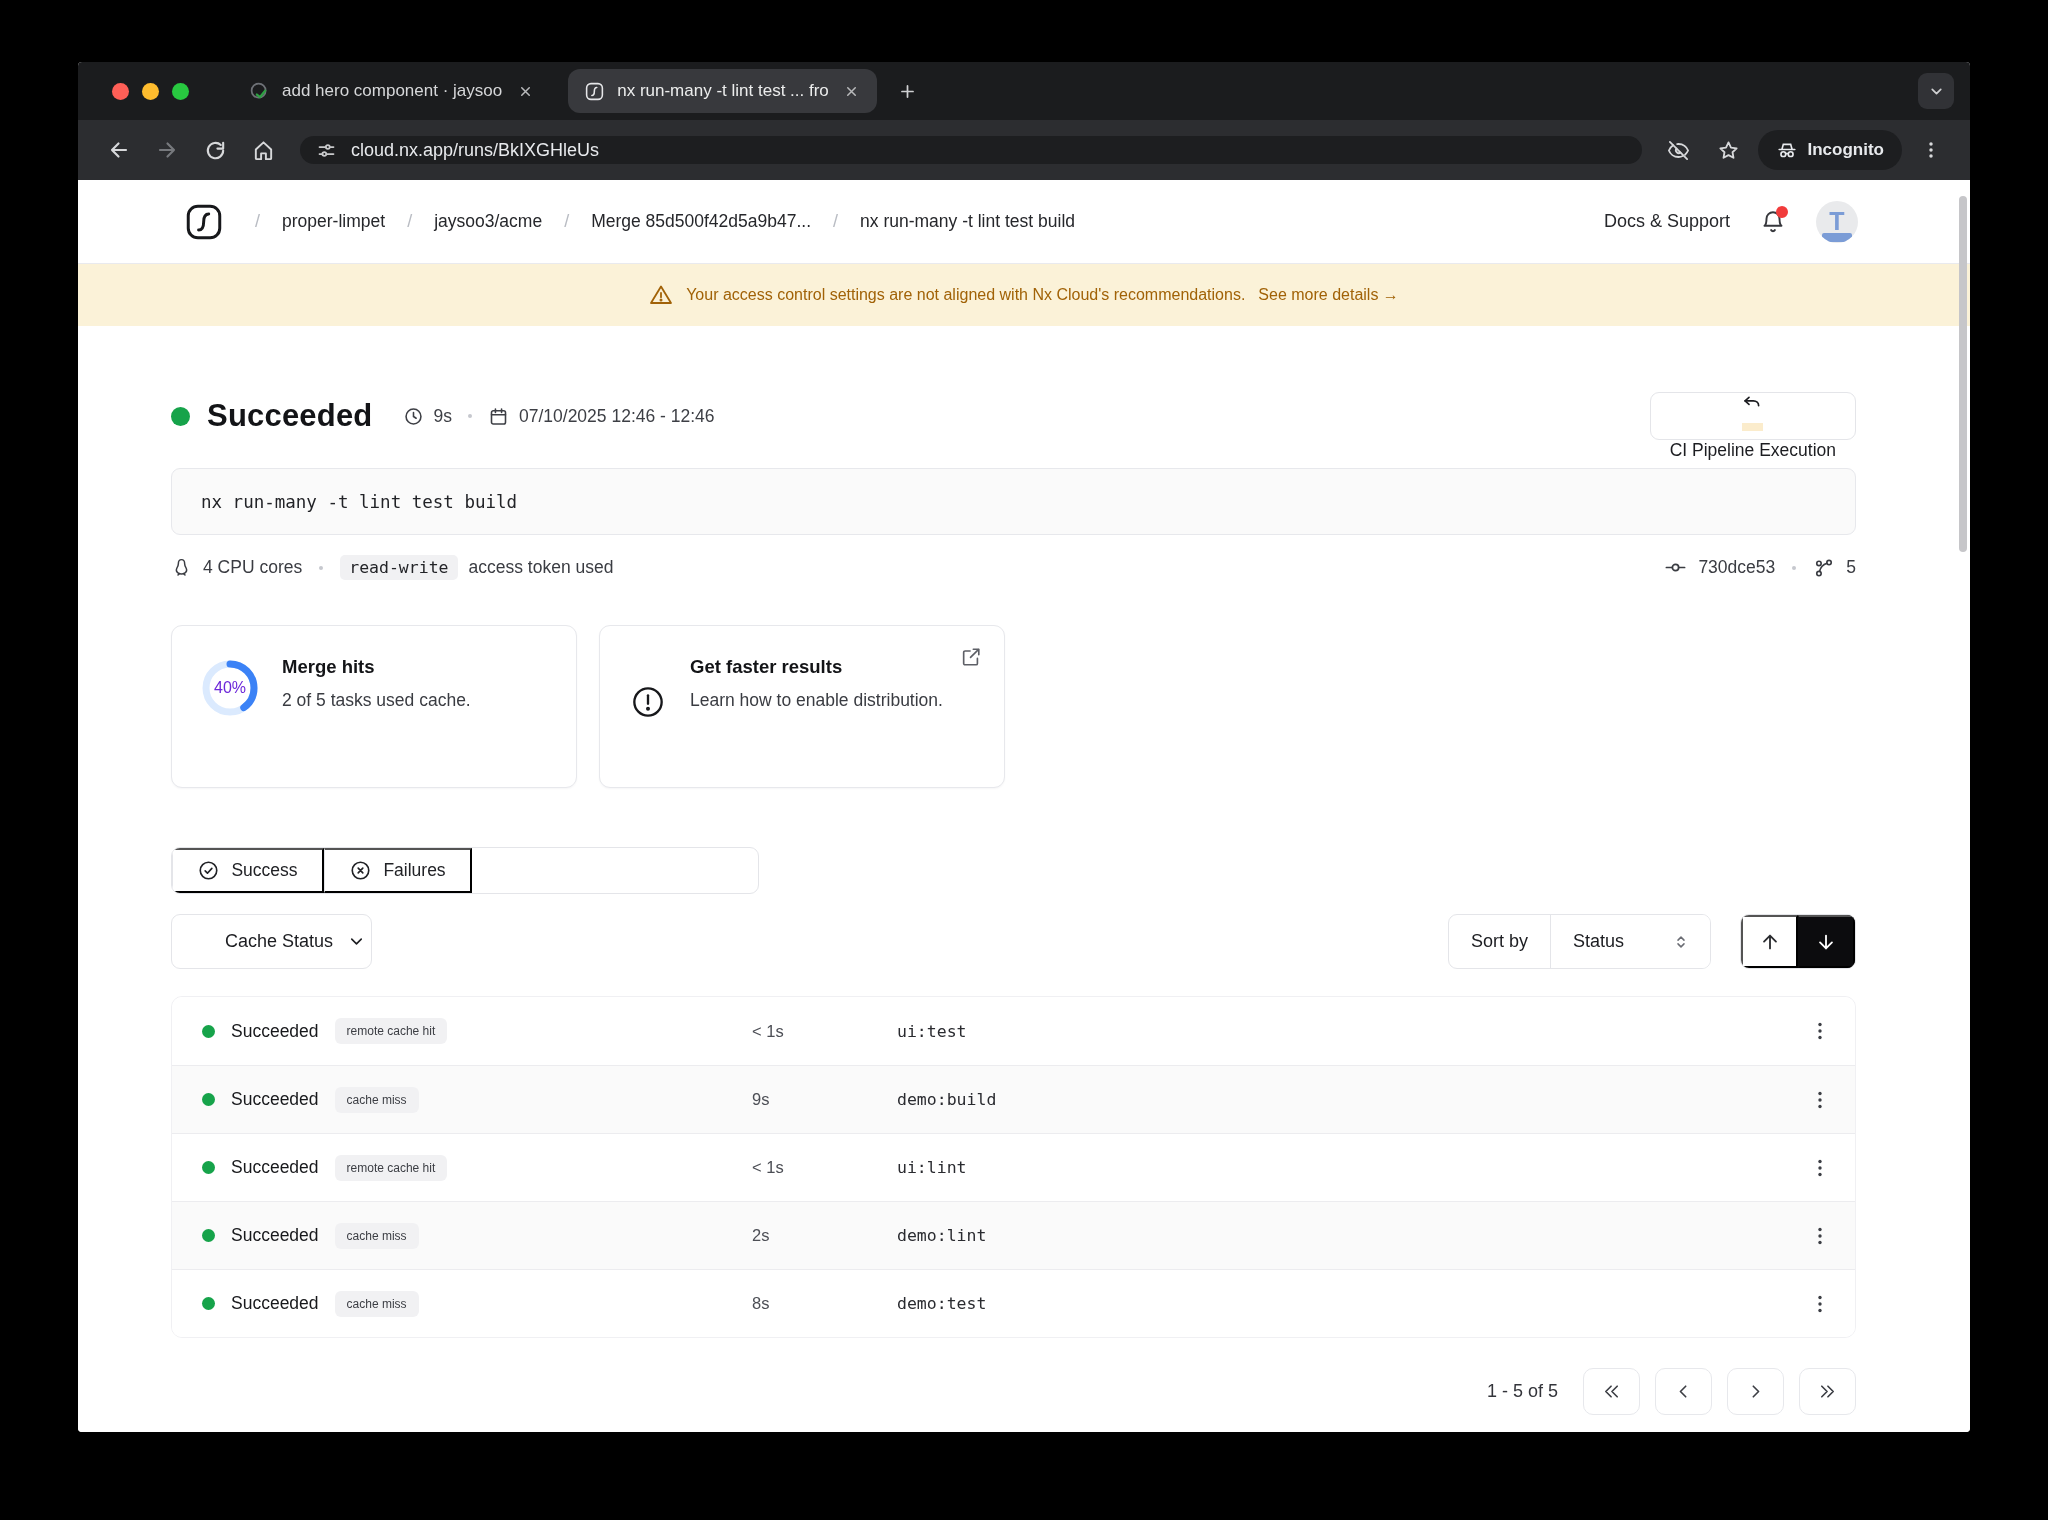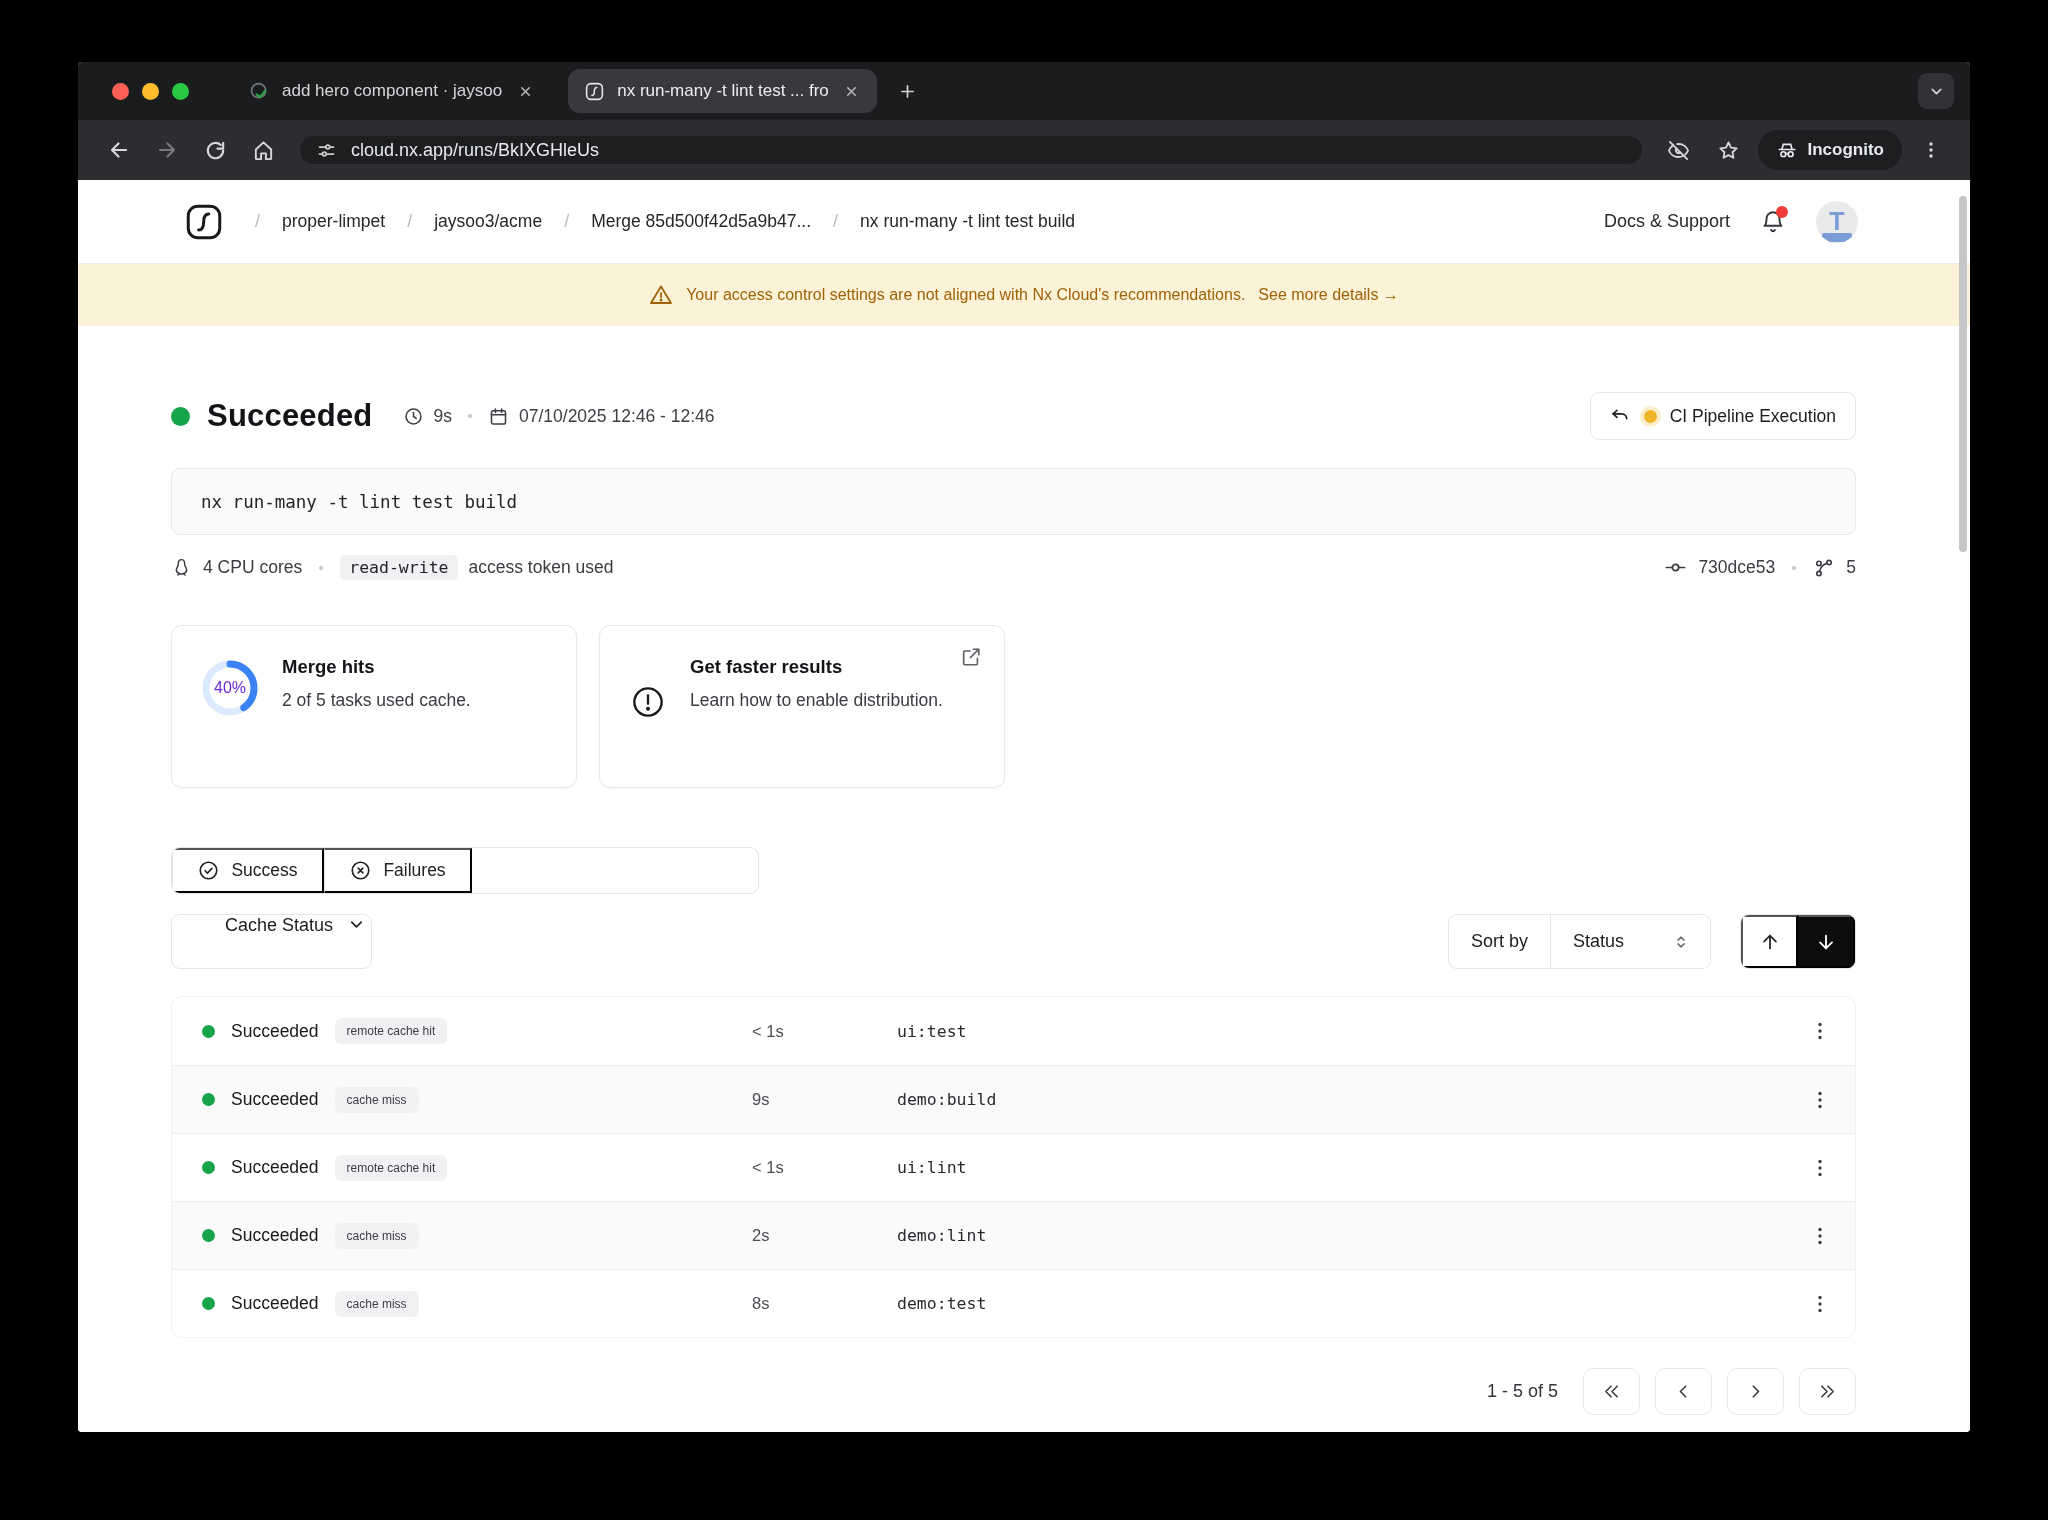--- a/index.html
+++ b/index.html
@@ -55,21 +55,21 @@
   .banner a { color:#a16207; text-decoration:none; }
 
   .content { padding-left:93px; width:1778px; }
 
   .status-row { margin-top:66px; display:flex; align-items:center; }
   .big-dot { width:19px; height:19px; border-radius:50%; background:#16a34a; margin-right:17px; }
   .status-title { font-size:31px; font-weight:600; color:#131417; letter-spacing:.2px; }
   .meta-inline { display:flex; align-items:center; gap:10px; margin-left:30px; color:#3d3f45; font-size:17.5px; }
   .sep-dot { width:4px; height:4px; border-radius:50%; background:#c6c8ce; margin:0 6px; }
   .pipeline-btn { margin-left:auto; height:48px; display:flex; align-items:center; gap:13px; padding:0 19px;
-                  border:1px solid #e4e5e9; border-radius:9px; font-size:17.5px; font-weight:500; color:#1c1d21; background:#fff; }
+                  border:1px solid #e4e5e9; border-radius:9px; font-size:17.5px; font-weight:500; color:#1c1d21; background:#fff;flex-direction:column; }
   .amber-dot { width:13px; height:13px; border-radius:50%; background:#f0b429; box-shadow:0 0 0 4px #fbeccc; }
 
   .command-box { margin-top:28px; height:67px; background:#fafafa; border:1px solid #e7e8ec; border-radius:9px;
                  display:flex; align-items:center; padding:0 29px; }
   .mono { font-family:"DejaVu Sans Mono", monospace; }
   .command-box span { font-size:17.5px; color:#222327; }
 
   .meta-row { margin-top:20px; display:flex; align-items:center; font-size:17.5px; color:#3a3c42; }
   .meta-row .left, .meta-row .right { display:flex; align-items:center; gap:11px; }
   .meta-row .right { margin-left:auto; }
@@ -87,21 +87,21 @@
 
   .filter-row { margin-top:59px; display:flex; width:588px; height:47px; border:1px solid #e4e5e9; border-radius:9px; overflow:hidden; background:#fff; }
   .filter-input { width:287px; border:none; outline:none; padding:0 18px; font-size:17.5px; color:#1c1d21; font-family:"Liberation Sans", sans-serif; }
   .filter-input::placeholder { color:#9b9ea6; }
   .filter-btn { display:flex; align-items:center; justify-content:center; gap:11px; border-left:1px solid #e4e5e9;
                 font-size:17.5px; font-weight:500; color:#212226; background:#fff; }
   .filter-btn.success { width:152px; } .filter-btn.failures { width:148px; }
 
   .controls-row { margin-top:20px; display:flex; align-items:center; }
   .cache-status-btn { width:201px; height:55px; border:1px solid #e4e5e9; border-radius:9px; background:#fff;
-                      display:flex; align-items:flex-start; justify-content:center; gap:14px; font-size:18px; font-weight:500; color:#1c1d21;padding-left:48px; }
+                      display:flex; align-items:center; justify-content:center; gap:14px; font-size:18px; font-weight:500; color:#1c1d21;padding-left:48px; }
   .sort-group { margin-left:auto; height:55px; display:flex; border:1px solid #e4e5e9; border-radius:9px; overflow:hidden; background:#fff; }
   .sort-label { display:flex; align-items:center; padding:0 22px; font-size:18px; color:#1c1d21; border-right:1px solid #e4e5e9; }
   .sort-select { display:flex; align-items:center; gap:48px; padding:0 20px 0 22px; font-size:18px; color:#1c1d21; }
   .dir-group { margin-left:29px; height:55px; display:flex; border:1px solid #e4e5e9; border-radius:9px; overflow:hidden; }
   .dir-btn { width:57px; display:flex; align-items:center; justify-content:center; background:#fff; color:#2a2b2f; }
   .dir-btn.active { background:#0c0c0e; color:#fff; border-left:1px solid #0c0c0e; }
 
   .tasks-table { margin-top:27px; border-radius:11px; overflow:hidden; border:1px solid #f0f0f3; }
   .task-row { height:68px; display:grid; grid-template-columns:580px 145px 1fr 70px; align-items:center; background:#fff; }
   .task-row:nth-child(even) { background:#fafafa; }

